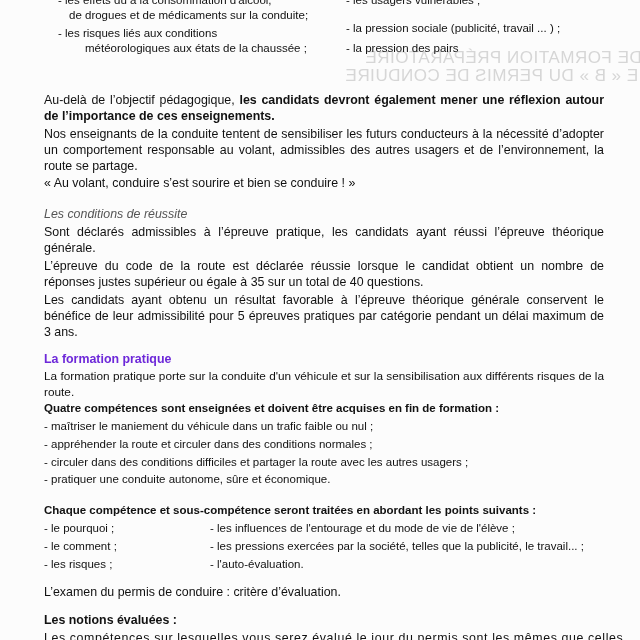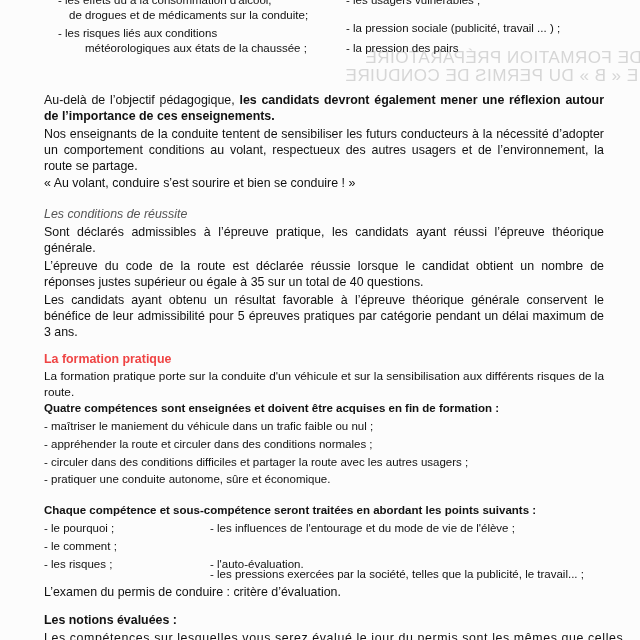--- a/index.html
+++ b/index.html
@@ -10,21 +10,21 @@
     color:#111;
   }
   .ghost {
     position:absolute; color:#d6d6d6; font-size:17px; letter-spacing:0.5px;
     transform:scaleX(-1); white-space:nowrap; font-family:"Liberation Sans", sans-serif;
   }
   .col-list { position:absolute; font-size:11.5px; line-height:15px; }
   .p { position:absolute; left:44px; width:560px; font-size:12.4px; line-height:16px; text-align:justify; }
   .b { font-weight:bold; }
   .h-grey { position:absolute; left:44px; font-size:12.4px; color:#555; }
-  .h-blue { position:absolute; left:44px; font-size:12.4px; color:#ef4444; font-weight:bold; }
+  .h-blue { position:absolute; left:44px; font-size:12.4px; color:#6d28d9; font-weight:bold; }
   .line { position:absolute; left:44px; font-size:11.5px; line-height:15px; white-space:nowrap; }
   .line2 { position:absolute; left:210px; font-size:11.5px; line-height:15px; white-space:nowrap; }
 </style>
 </head>
 <body>
 
 <div class="ghost" style="left:365px;top:48px;">PROGRAMME DE FORMATION PRÉPARATOIRE</div>
 <div class="ghost" style="left:345px;top:66px;">À LA CATÉGORIE « B » DU PERMIS DE CONDUIRE</div>
 
 <div class="col-list" style="left:58px;top:-7px;">
@@ -35,39 +35,39 @@
 </div>
 <div class="col-list" style="left:346px;top:-7px;">
   <div>- les usagers vulnérables ;</div>
   <div style="margin-top:13px">- la pression sociale (publicité, travail ... ) ;</div>
   <div style="margin-top:5px">- la pression des pairs</div>
 </div>
 
 <div class="p" style="top:92px;">
   <span>Au-delà de l’objectif pédagogique, </span><span class="b">les candidats devront également mener une réflexion autour de l’importance de ces enseignements.</span>
 </div>
-<div class="p" style="top:126px;">Nos enseignants de la conduite tentent de sensibiliser les futurs conducteurs à la nécessité d’adopter un comportement conditions au volant, respectueux des autres usagers et de l’environnement, la route se partage.</div>
+<div class="p" style="top:126px;">Nos enseignants de la conduite tentent de sensibiliser les futurs conducteurs à la nécessité d’adopter un comportement responsable au volant, admissibles des autres usagers et de l’environnement, la route se partage.</div>
 <div class="p" style="top:175px;">« Au volant, conduire s’est sourire et bien se conduire ! »</div>
 
 <div class="h-grey" style="top:207px;font-style:italic;">Les conditions de réussite</div>
 <div class="p" style="top:224px;">Sont déclarés admissibles à l’épreuve pratique, les candidats ayant réussi l’épreuve théorique générale.</div>
 <div class="p" style="top:258px;">L’épreuve du code de la route est déclarée réussie lorsque le candidat obtient un nombre de réponses justes supérieur ou égale à 35 sur un total de 40 questions.</div>
 <div class="p" style="top:292px;">Les candidats ayant obtenu un résultat favorable à l’épreuve théorique générale conservent le bénéfice de leur admissibilité pour 5 épreuves pratiques par catégorie pendant un délai maximum de 3 ans.</div>
 
 <div class="h-blue" style="top:352px;">La formation pratique</div>
 <div class="p" style="top:368px;font-size:11.8px;">La formation pratique porte sur la conduite d'un véhicule et sur la sensibilisation aux différents risques de la route.</div>
 <div class="line b" style="top:401px;">Quatre compétences sont enseignées et doivent être acquises en fin de formation :</div>
 <div class="line" style="top:419px;">- maîtriser le maniement du véhicule dans un trafic faible ou nul ;</div>
 <div class="line" style="top:437px;">- appréhender la route et circuler dans des conditions normales ;</div>
 <div class="line" style="top:455px;">- circuler dans des conditions difficiles et partager la route avec les autres usagers ;</div>
 <div class="line" style="top:472px;">- pratiquer une conduite autonome, sûre et économique.</div>
 
 <div class="line b" style="top:503px;">Chaque compétence et sous-compétence seront traitées en abordant les points suivants :</div>
 <div class="line" style="top:521px;">- le pourquoi ;</div>
 <div class="line" style="top:539px;">- le comment ;</div>
 <div class="line" style="top:557px;">- les risques ;</div>
 <div class="line2" style="top:521px;">- les influences de l'entourage et du mode de vie de l'élève ;</div>
-<div class="line2" style="top:567px;">- les pressions exercées par la société, telles que la publicité, le travail... ;</div>
+<div class="line2" style="top:539px;">- les pressions exercées par la société, telles que la publicité, le travail... ;</div>
 <div class="line2" style="top:557px;">- l'auto-évaluation.</div>
 
 <div class="line" style="top:585px;font-size:12.4px;">L’examen du permis de conduire : critère d’évaluation.</div>
 <div class="line b" style="top:613px;font-size:12.4px;">Les notions évaluées :</div>
 <div class="line" style="top:631px;font-size:12.4px;letter-spacing:0.6px;">Les compétences sur lesquelles vous serez évalué le jour du permis sont les mêmes que celles</div>
 
 </body></html>

